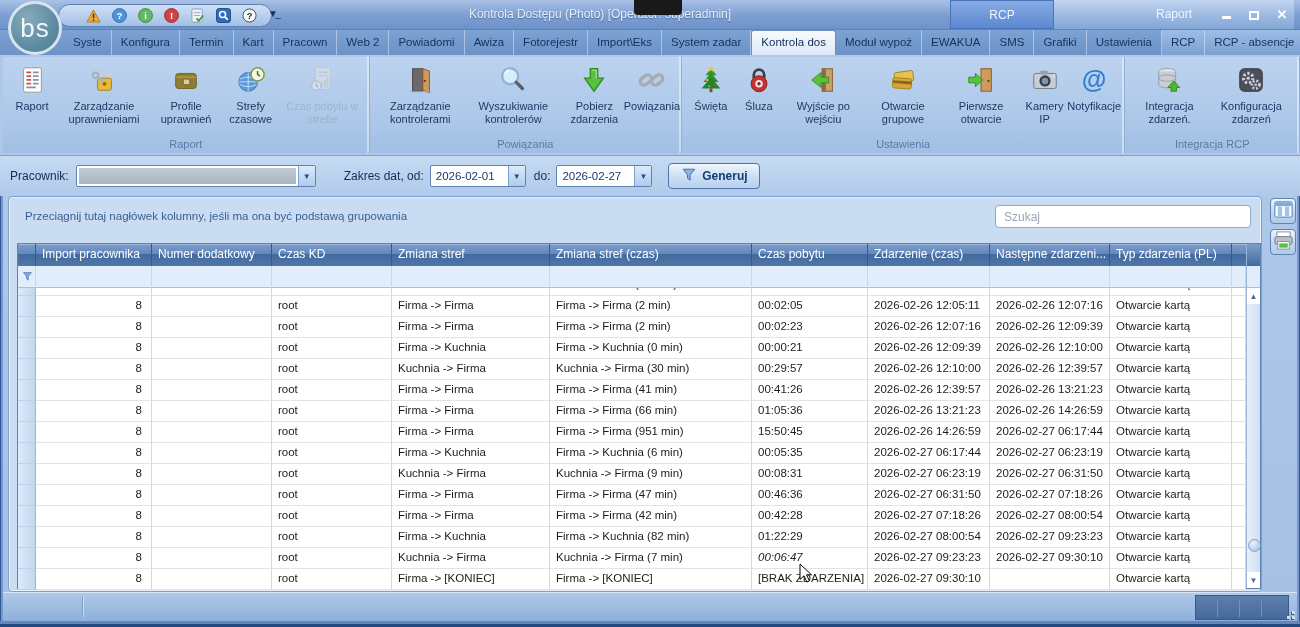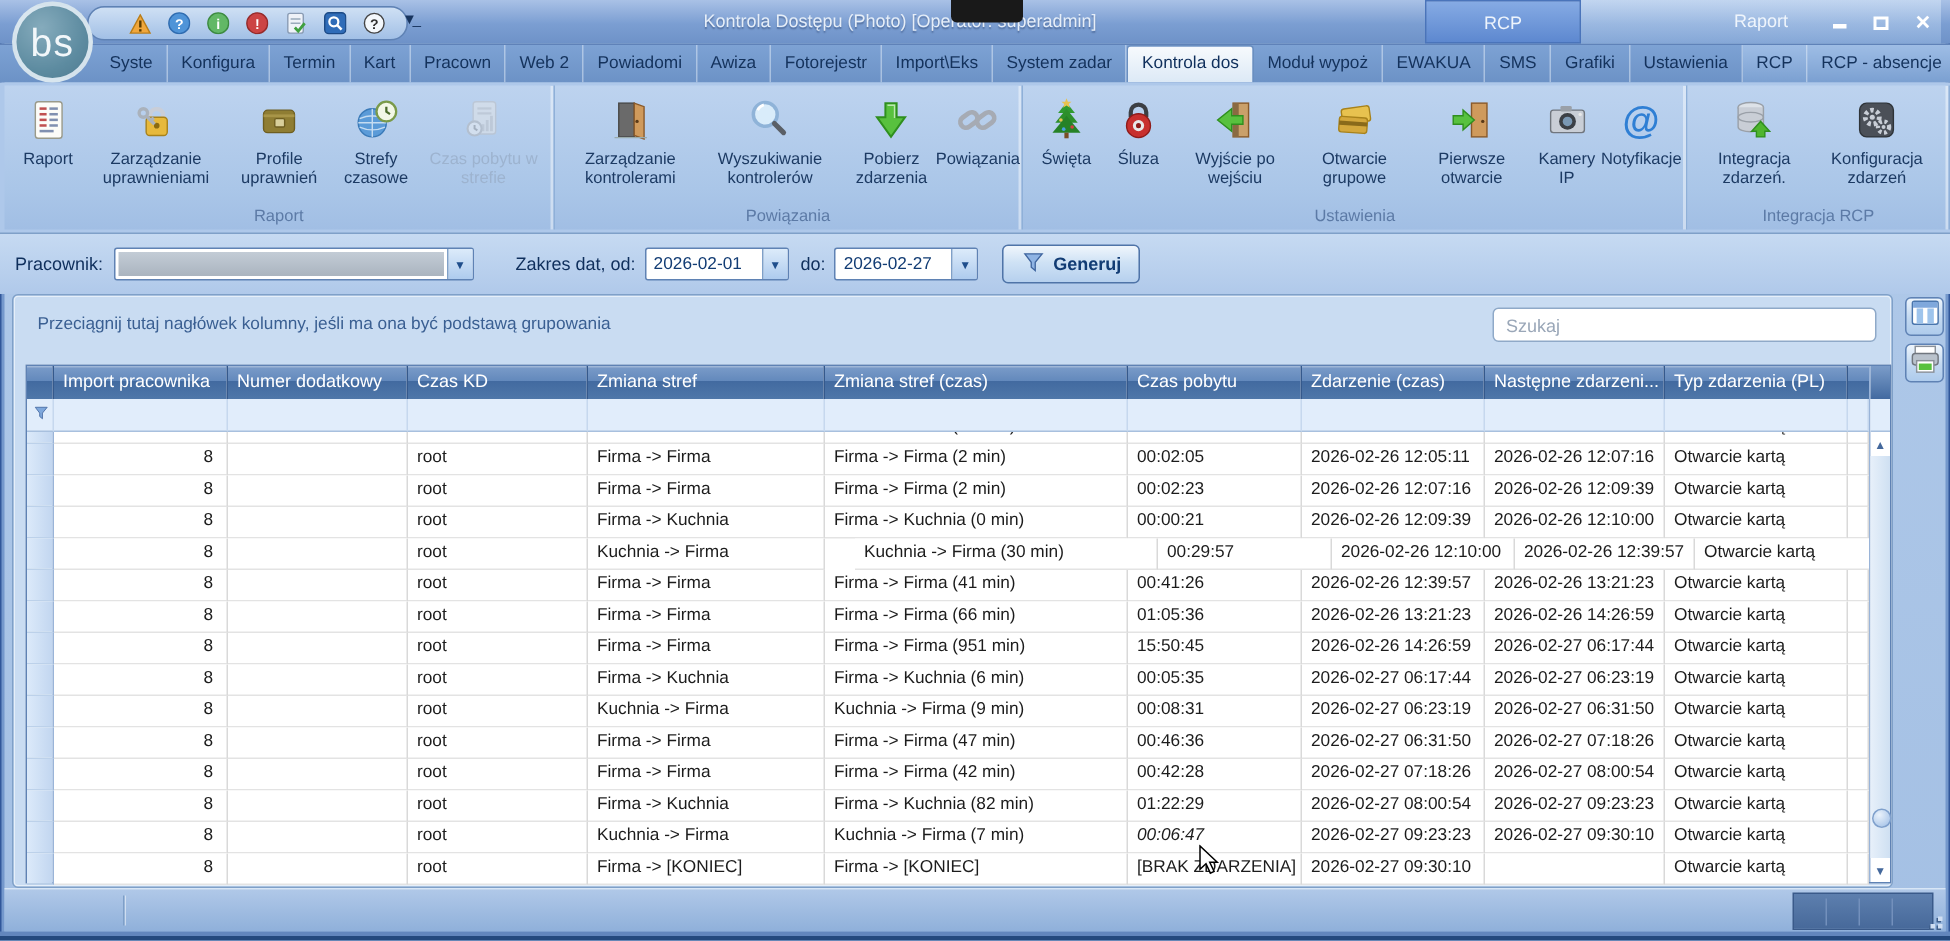--- a/index.html
+++ b/index.html
@@ -557,21 +557,21 @@
                 <div class="cell" style="width: 120px;">2026-02-26 12:10:00</div>
                 <div class="cell" style="width: 122px;">Otwarcie kartą</div>
                 <div class="cell" style="width: 14px;"></div>
               </div>
               <div class="grow">
                 <div class="cell icell" style="width: 18px;"></div>
                 <div class="cell num" style="width: 116px;">8</div>
                 <div class="cell" style="width: 120px;"></div>
                 <div class="cell" style="width: 120px;">root</div>
                 <div class="cell" style="width: 158px;">Kuchnia -&gt; Firma</div>
-                <div class="cell" style="width: 202px; margin-left: 20px;">Kuchnia -&gt; Firma (30 min)</div>
+                <div class="cell" style="width: 202px;">Kuchnia -&gt; Firma (30 min)</div>
                 <div class="cell" style="width: 116px;">00:29:57</div>
                 <div class="cell" style="width: 122px;">2026-02-26 12:10:00</div>
                 <div class="cell" style="width: 120px;">2026-02-26 12:39:57</div>
                 <div class="cell" style="width: 122px;">Otwarcie kartą</div>
                 <div class="cell" style="width: 14px;"></div>
               </div>
               <div class="grow">
                 <div class="cell icell" style="width: 18px;"></div>
                 <div class="cell num" style="width: 116px;">8</div>
                 <div class="cell" style="width: 120px;"></div>

